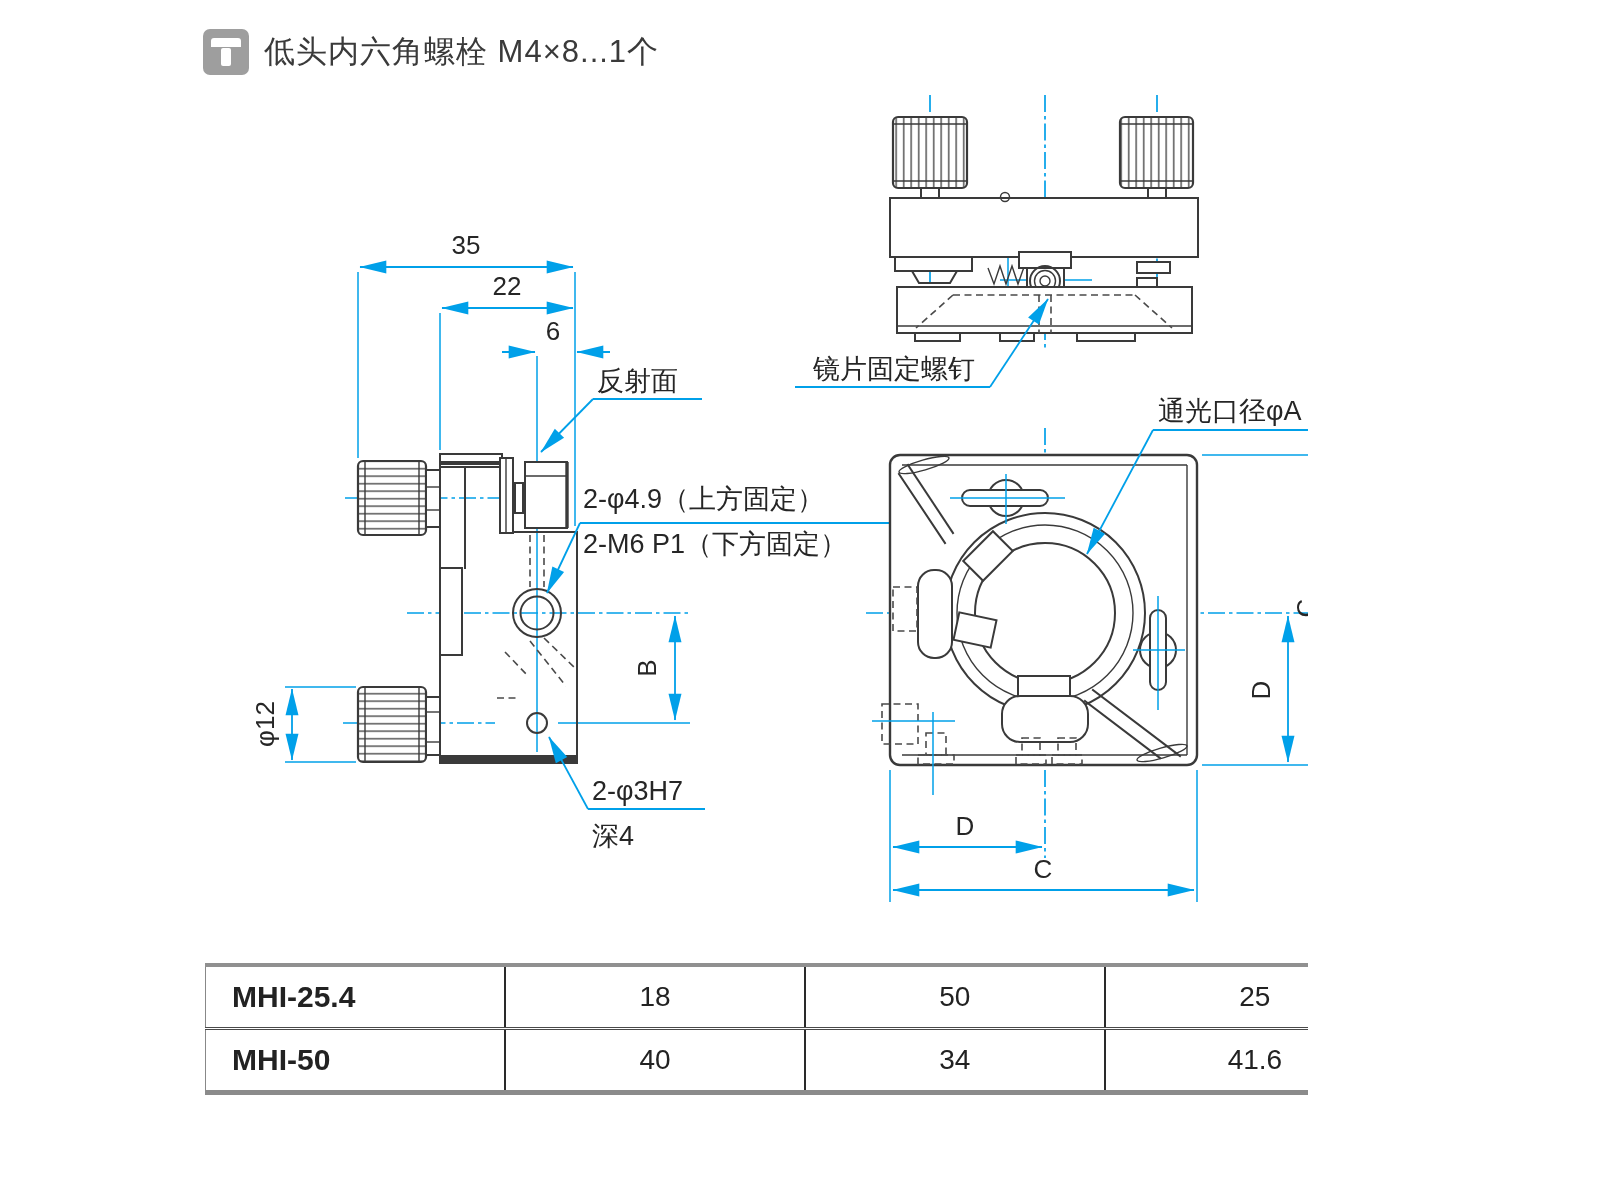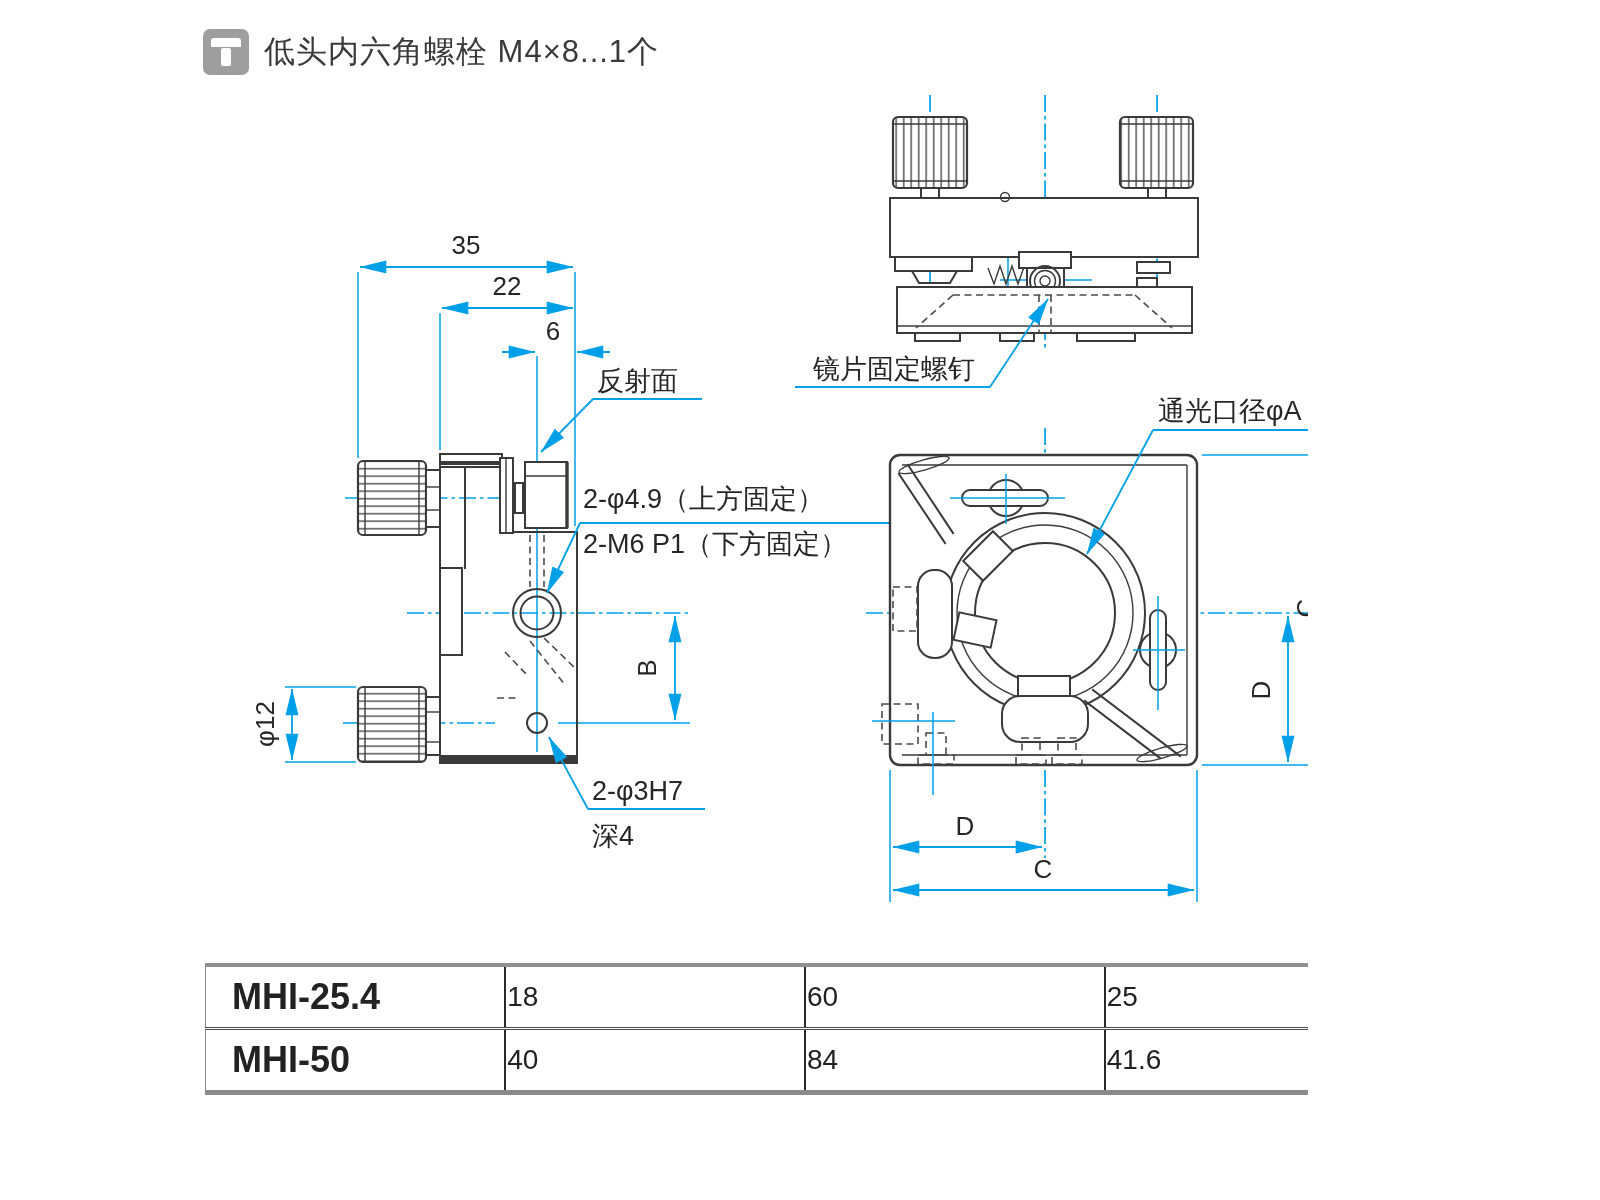--- a/index.html
+++ b/index.html
@@ -17,23 +17,23 @@
   .dim{stroke:#00a0e9;stroke-width:1.8;fill:none;}
   .ext{stroke:#00a0e9;stroke-width:1.5;fill:none;}
   .dimtxt{fill:#262626;font-size:26px;}
   .lbl{fill:#262626;font-size:27px;}
   
   .spec{position:absolute;left:205px;top:963px;width:1200px;border-collapse:collapse;
         border-top:4px solid #909090;border-bottom:5px solid #8b8b8b;
         border-left:1px solid #888;border-right:1px solid #888;table-layout:fixed;}
   .spec th{background:#edece9;font-weight:normal;font-size:27px;height:78px;
            border-bottom:3px solid #1b1b1b;line-height:1.15;}
-  .spec td{background:#fff;font-size:28px;height:58px;text-align:left;}
+  .spec td{background:#fff;font-size:28px;height:58px;text-align:center;}
   .spec .c1{width:418px;} .spec .c2{width:262px;} .spec .c3{width:262px;} .spec .c4{width:258px;}
-  .spec td.model{text-align:left;padding-left:26px;font-weight:bold;font-size:36px;}
+  .spec td.model{text-align:left;padding-left:26px;font-weight:bold;font-size:30px;}
   .spec tr.r2 td{border-top:3px double #4a4a4a;}
   .spec th + th, .spec td + td{border-left:2px solid #2a2a2a;}
   .unit{font-size:25px;}
 </style>
 </head>
 <body>
 
 <div class="page">
 
   <div class="hdr">
@@ -255,24 +255,24 @@
       <line class="dim" x1="893" y1="890" x2="1194" y2="890" marker-start="url(#arr)" marker-end="url(#arr)"></line>
       <text class="dimtxt" x="1043" y="878" text-anchor="middle">C</text>
     </g>
   </svg>
 
   <table class="spec">
     <tbody>
     <tr class="r1">
       <td class="model">MHI-25.4</td>
       <td>18</td>
-      <td>60</td>
+      <td>50</td>
       <td>25</td>
     </tr>
     <tr class="r2">
       <td class="model">MHI-50</td>
       <td>40</td>
-      <td>84</td>
+      <td>34</td>
       <td>41.6</td>
     </tr>
   </tbody>
     </table>
 </div>
 
 </body></html>

